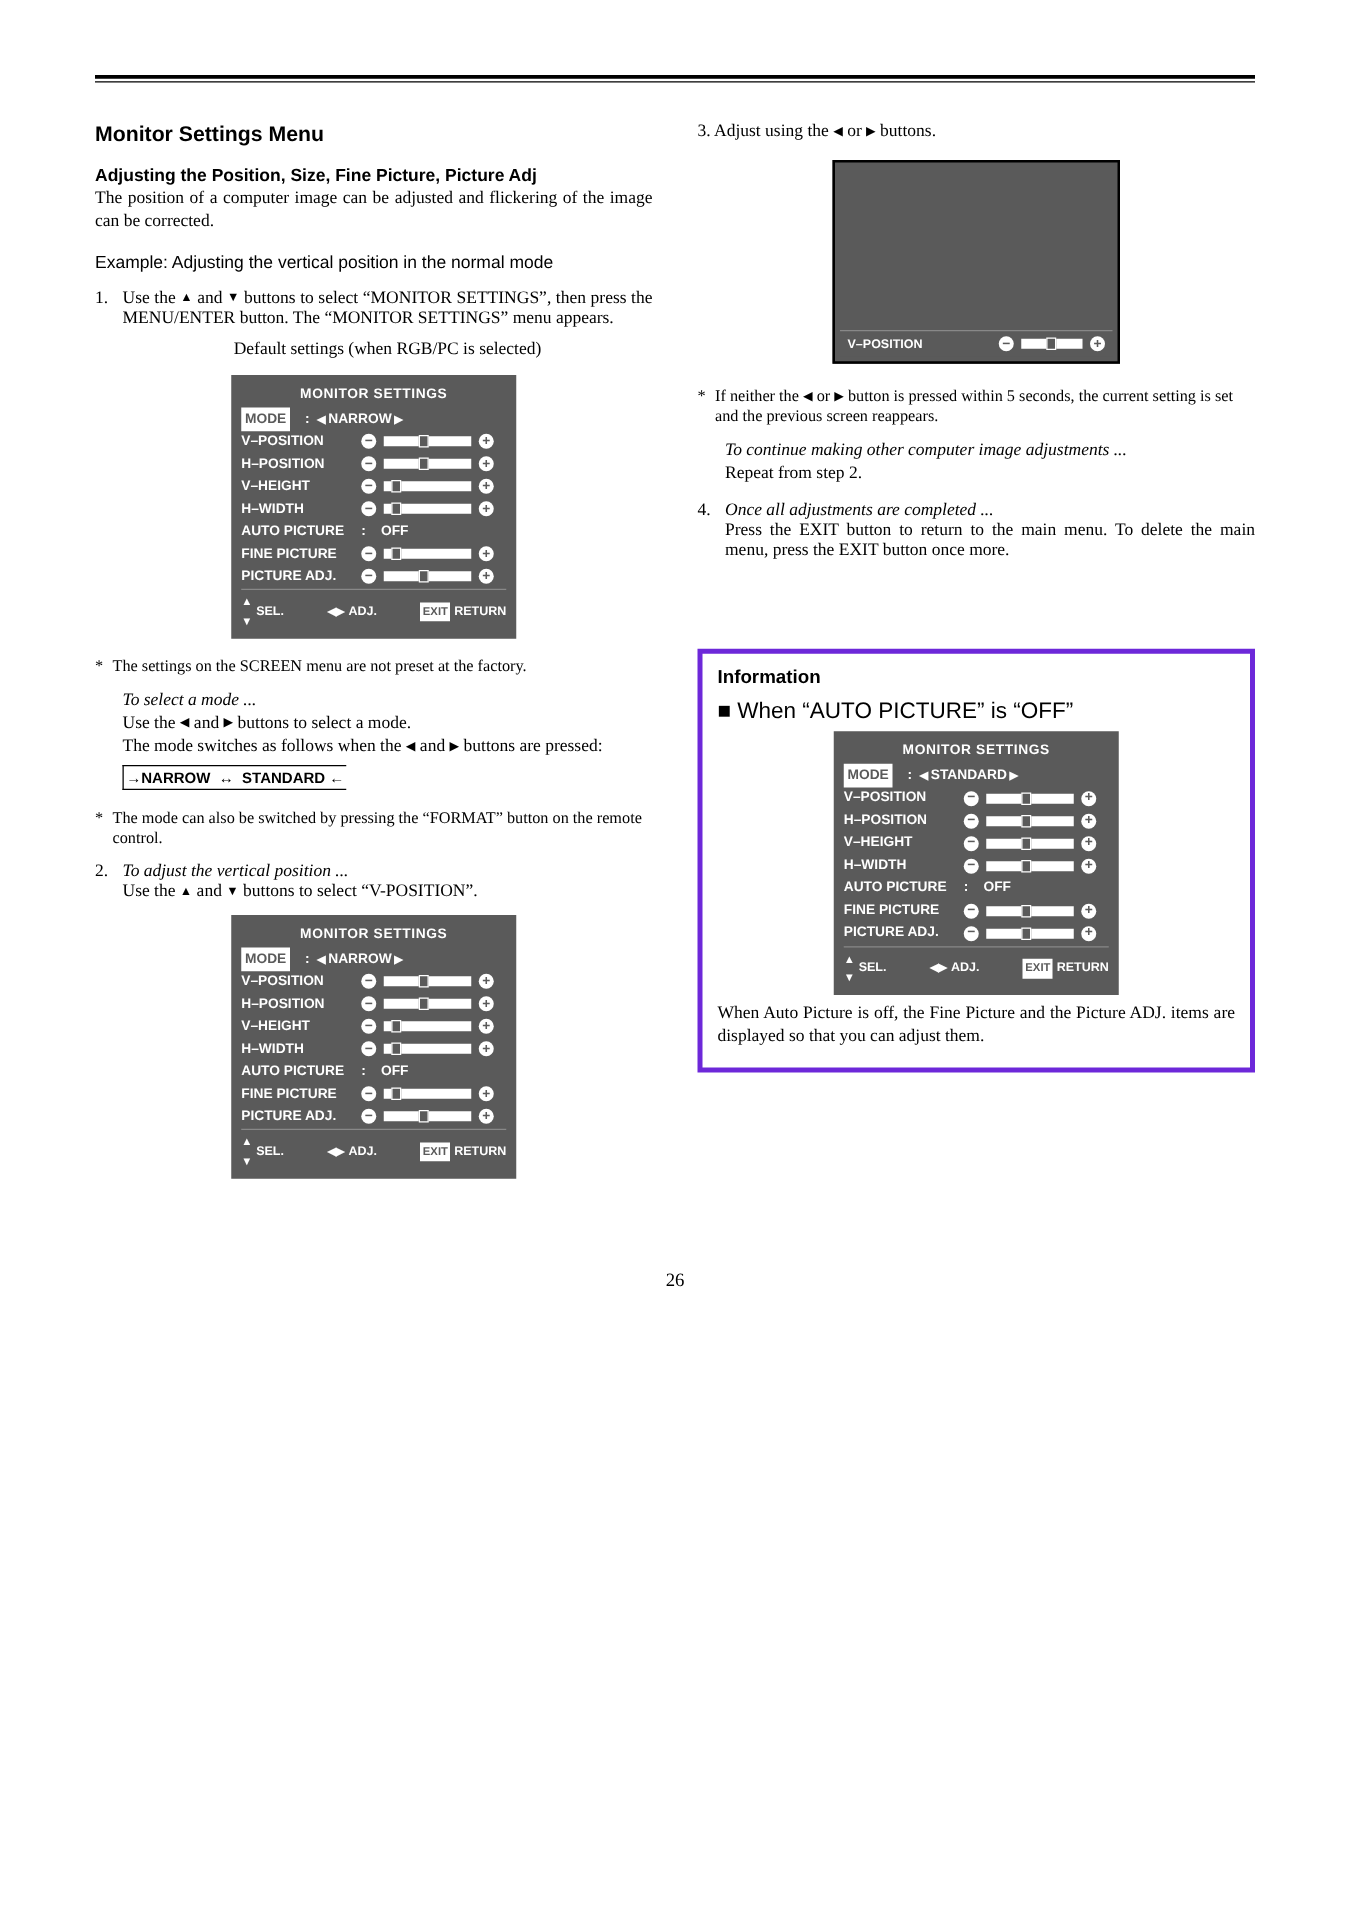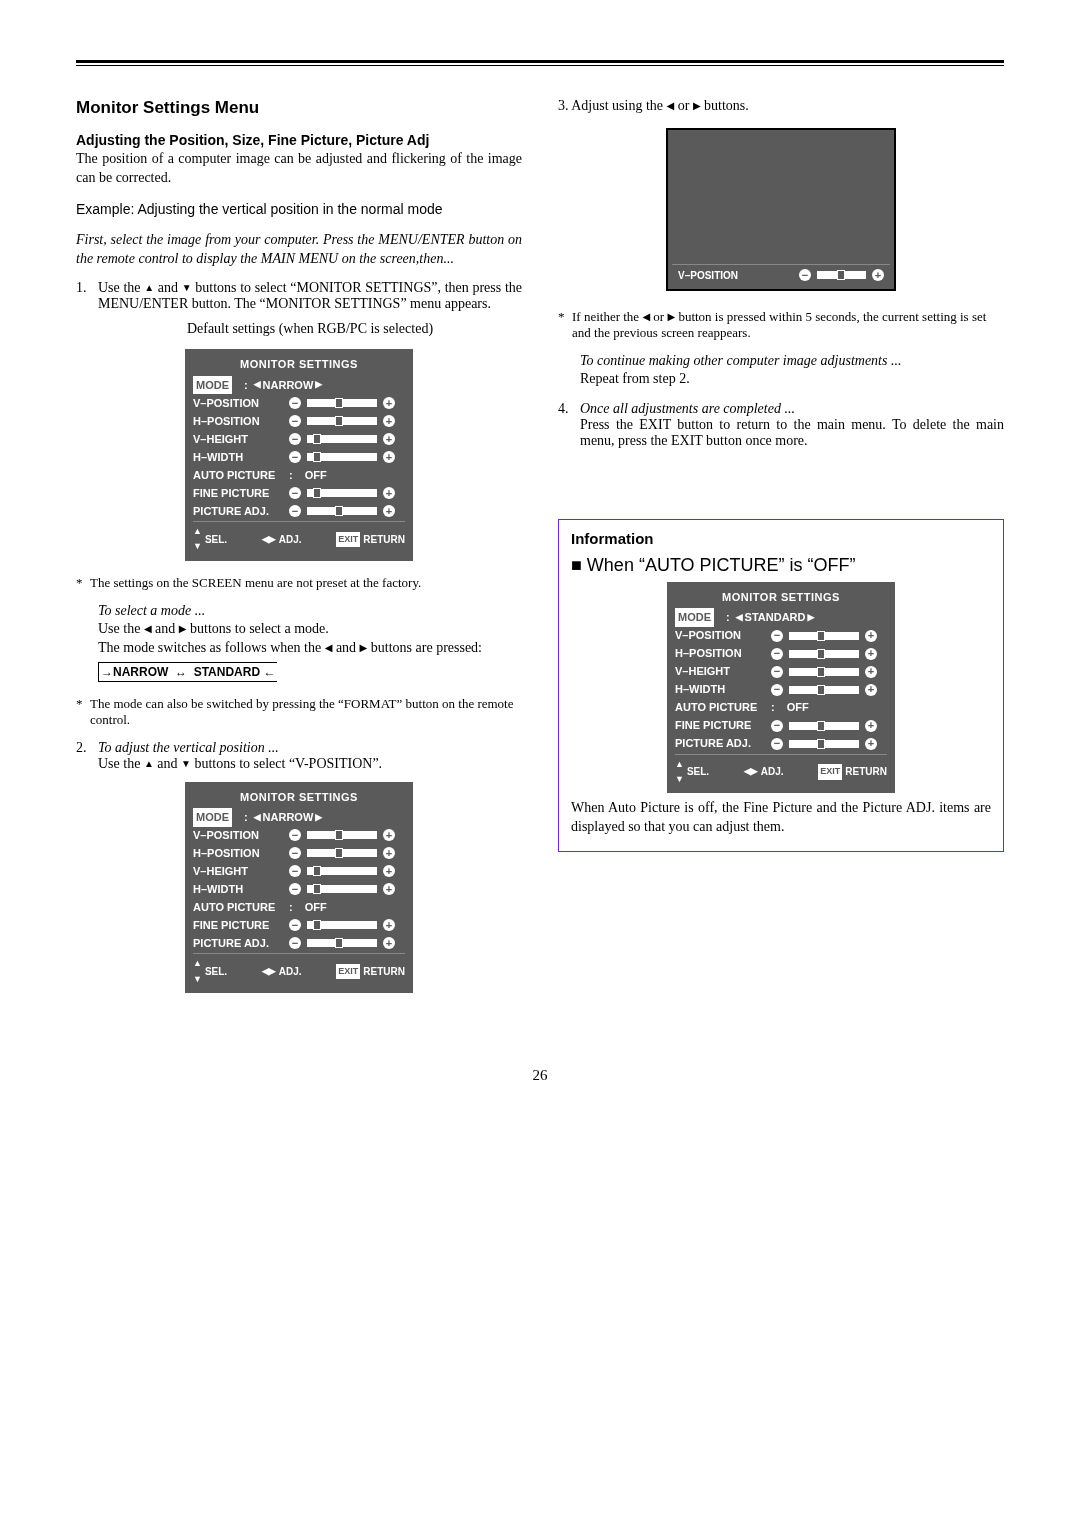--- a/index.html
+++ b/index.html
@@ -78,21 +78,21 @@
   }
   .adjust-inner {
     height:130px; display:flex; flex-direction:column; justify-content:flex-end;
   }
   .adjust-bottom {
     background:#5a5a5a; border-top:1px solid #888;
     display:flex; align-items:center; gap:6px; padding:4px 6px;
     font-family:Arial, sans-serif; font-size:10px; font-weight:bold; color:#fff;
   }
   .info-box {
-    border:1px solid #6d28d9; padding:10px 12px 14px 12px; margin-top:16px;
+    border:4px solid #6d28d9; padding:10px 12px 14px 12px; margin-top:16px;
     font-family:"Times New Roman", serif;
   }
   .info-box .info-title { font-family:Arial, sans-serif; font-weight:bold; font-size:15px; margin-bottom:8px; }
   .info-box .sub { font-family:Arial, sans-serif; font-weight:normal; font-size:18px; margin-bottom:4px; }
   .page-num { text-align:center; margin-top:60px; font-size:15px; }
   .tight { margin-bottom:2px; }
 </style>
 </head>
 <body>
 
@@ -100,21 +100,20 @@
 
 <div class="columns">
 
   <div class="col">
     <div class="sans h1">Monitor Settings Menu</div>
     <div class="sans h2">Adjusting the Position, Size, Fine Picture, Picture Adj</div>
     <div class="para">The position of a computer image can be adjusted and flickering of the image can be corrected.</div>
 
     <div class="sans para" style="text-align:left; line-height:1.35;">Example: Adjusting the vertical position in the normal mode</div>
 
-    <div class="para para-i">First, select the image from your computer.  Press the MENU/ENTER button on the remote control to display the MAIN MENU on the screen,then...</div>
 
     <div class="step">
       <div class="num">1.</div>
       <div class="txt">
         <span>Use the </span><span class="tri">▲</span><span> and </span><span class="tri">▼</span><span> buttons to select “MONITOR SETTINGS”, then press the MENU/ENTER button. The “MONITOR SETTINGS” menu appears.</span>
       </div>
     </div>
     <div class="indent para tight" style="text-align:center; margin-top:8px;">Default settings (when RGB/PC is selected)</div>
 
     <div class="osd-wrap">

